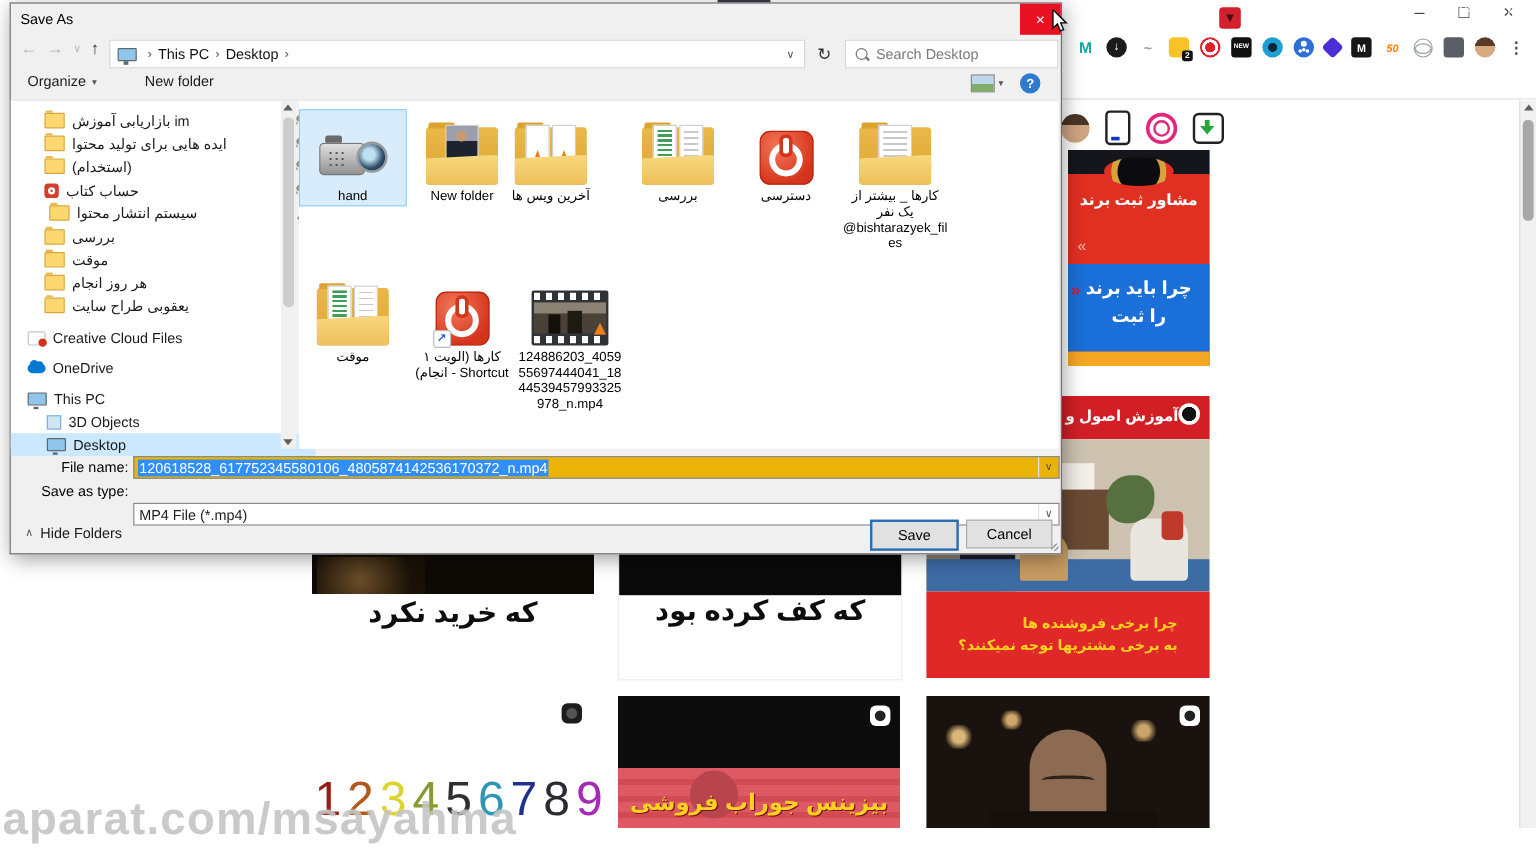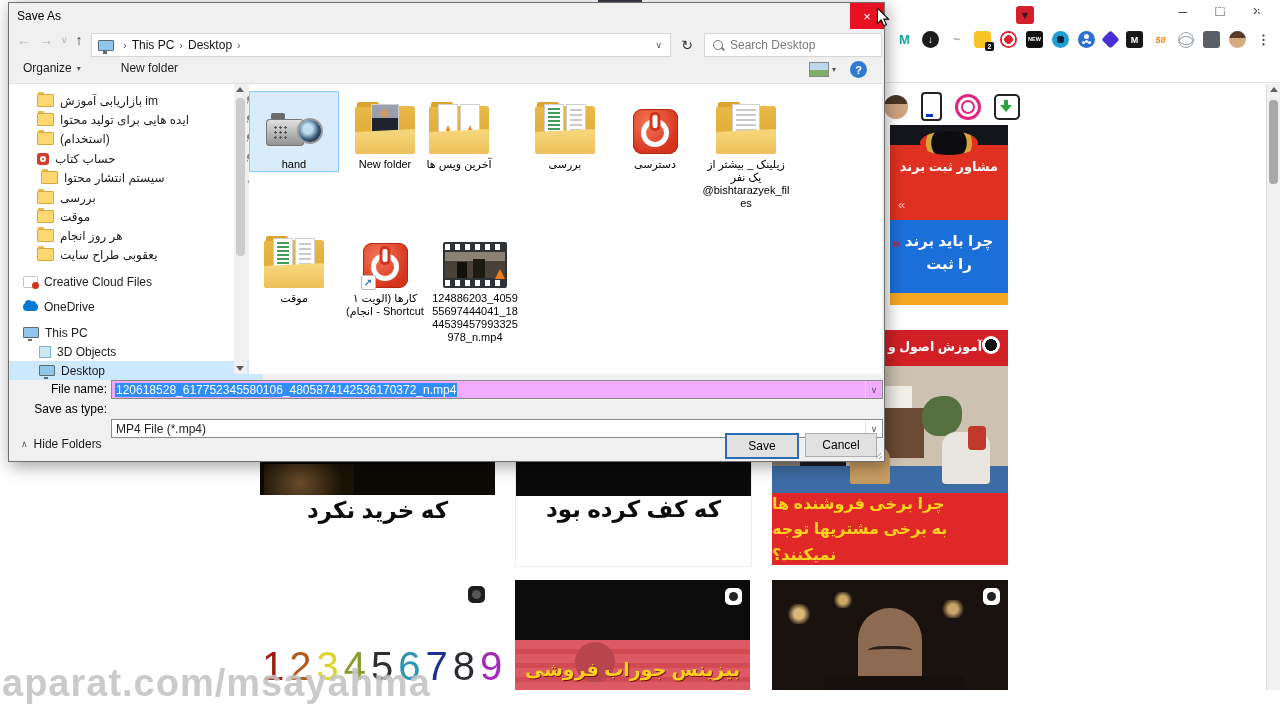--- a/index.html
+++ b/index.html
@@ -113,21 +113,21 @@
   .cam .grid{position:absolute;left:9px;top:15px;width:16px;height:14px;background:radial-gradient(#555 1px,transparent 1.3px);background-size:5px 5px;}
   .cam .lens{position:absolute;right:3px;top:10px;width:22px;height:22px;border-radius:50%;background:radial-gradient(circle at 40% 40%,#bfe0f2 0 25%,#30506b 60%,#17222e);box-shadow:0 0 0 2px #9a9a9a;}
   .cam .vf{position:absolute;left:7px;top:3px;width:14px;height:7px;background:#6b6b6b;border-radius:2px;}
   .film{width:64px;height:46px;background:#2f3338;border-radius:2px;position:relative;}
   .film .sp{position:absolute;left:2px;right:2px;height:6px;background:repeating-linear-gradient(90deg,#fff 0 5px,transparent 5px 10px);}
   .film .sp.t{top:2px;} .film .sp.b{bottom:2px;}
   .film .fr{position:absolute;left:2px;right:2px;top:10px;bottom:10px;background:linear-gradient(#8c8273 0 35%,#4a4138 36%);}
   .film .fg{position:absolute;left:14px;bottom:10px;width:10px;height:16px;background:#14110d;}
   .film .fg2{position:absolute;left:30px;bottom:10px;width:12px;height:19px;background:#1d1a14;}
   .film .cn{position:absolute;right:2px;bottom:9px;width:0;height:0;border-left:5px solid transparent;border-right:5px solid transparent;border-bottom:10px solid #ef7d1a;}
-  .combo{background:#f0abfc;border:1px solid #8a8a8a;height:17px;display:flex;align-items:center;position:relative;font-size:12px;}
+  .combo{background:#eab308;border:1px solid #8a8a8a;height:17px;display:flex;align-items:center;position:relative;font-size:12px;}
   .combo .dd{position:absolute;right:0;top:0;bottom:0;width:16px;display:flex;align-items:center;justify-content:center;color:#555;font-size:9px;border-left:1px solid #e2e2e2;}
   .btn{background:#e1e1e1;border:1px solid #adadad;font-size:12px;color:#000;display:flex;align-items:center;justify-content:center;}
   .btn.focus{border:2px solid #2a6db5;}
 
   
   #tb{left:0;top:690px;width:1280px;height:30px;background:#171721;z-index:20;display:flex;align-items:center;}
   .tb-ic{width:40px;height:30px;display:flex;align-items:center;justify-content:center;position:relative;}
   .uline{position:absolute;bottom:0;left:7px;right:7px;height:2px;background:#58a6e0;}
   .winlogo{display:grid;grid-template-columns:7px 7px;grid-template-rows:7px 7px;gap:1.5px;}
   .winlogo i{background:#f2f2f2;}
@@ -253,21 +253,21 @@
         <div class="ab" style="left:44px;top:58px;width:12px;height:9px;background:#c9a482;border-radius:3px;"></div>
         <div class="ab" style="left:70px;top:20px;width:70px;height:60px;background:#f2efe8;"></div>
         <div class="ab" style="left:92px;top:42px;width:60px;height:50px;background:#6b4a33;"></div>
         <div class="ab" style="left:150px;top:30px;width:40px;height:40px;background:#56703f;border-radius:50% 40% 50% 40%;"></div>
         <div class="ab" style="left:0;top:100px;width:236px;height:27px;background:#3d6ca5;"></div>
         <div class="ab" style="left:78px;top:78px;width:40px;height:40px;background:#c79c63;border-radius:4px 16px 2px 2px;"></div>
         <div class="ab" style="left:170px;top:66px;width:48px;height:52px;background:#e9e6df;border-radius:14px 14px 4px 4px;"></div>
         <div class="ab" style="left:196px;top:60px;width:18px;height:24px;background:#c0392b;border-radius:4px;"></div>
       </div>
       <div class="ab fa ctr" style="left:0;top:163px;width:236px;height:72px;background:#e02828;flex-direction:column;">
-        <div style="color:#ffd21f;font-weight:800;font-size:16px;line-height:1.6;text-align:left;">
+        <div style="color:#ffd21f;font-weight:800;font-size:12px;line-height:1.6;text-align:right;">
           <span>چرا برخی فروشنده ها</span><br>
           <span>به برخی مشتریها توجه نمیکنند؟</span>
         </div>
       </div>
     </div>
 
     <div class="ab" style="left:260px;top:460px;width:235px;height:105px;background:#fff;">
       <div class="ab" style="left:0;top:0;width:235px;height:35px;background:#0d0a06;overflow:hidden;">
         <div class="ab" style="left:4px;top:4px;width:90px;height:31px;background:radial-gradient(circle at 40% 60%,#6a4d2a,#1a1206 75%);"></div>
       </div>
@@ -502,21 +502,21 @@
             <div class="bigfolder">
               <div class="bf-back"></div>
               <div class="bf-cont">
                 <div class="sheet" style="width:26px;">
                   <span class="ln"></span>
                 </div>
               </div>
               <div class="bf-front"></div>
             </div>
           </div>
-        <div class="nm">زیلینک _ بیشتر از یک نفر @bishtarazyek_files</div>
+        <div class="nm">کارها _ بیشتر از یک نفر @bishtarazyek_files</div>
       </div>
 
       <div class="tile" style="left:1px;top:142px;">
         <div class="ic">
             <div class="bigfolder">
               <div class="bf-back"></div>
               <div class="bf-cont">
                 <div class="sheet">
                   <span class="xl"></span>
                 </div>

